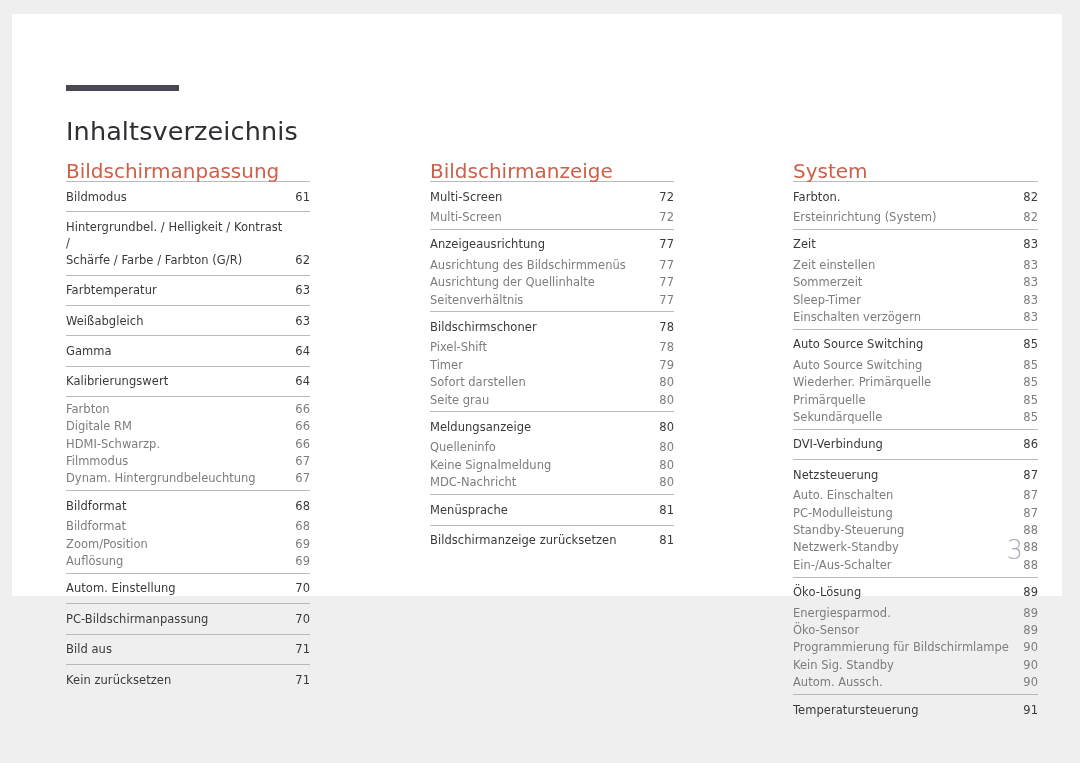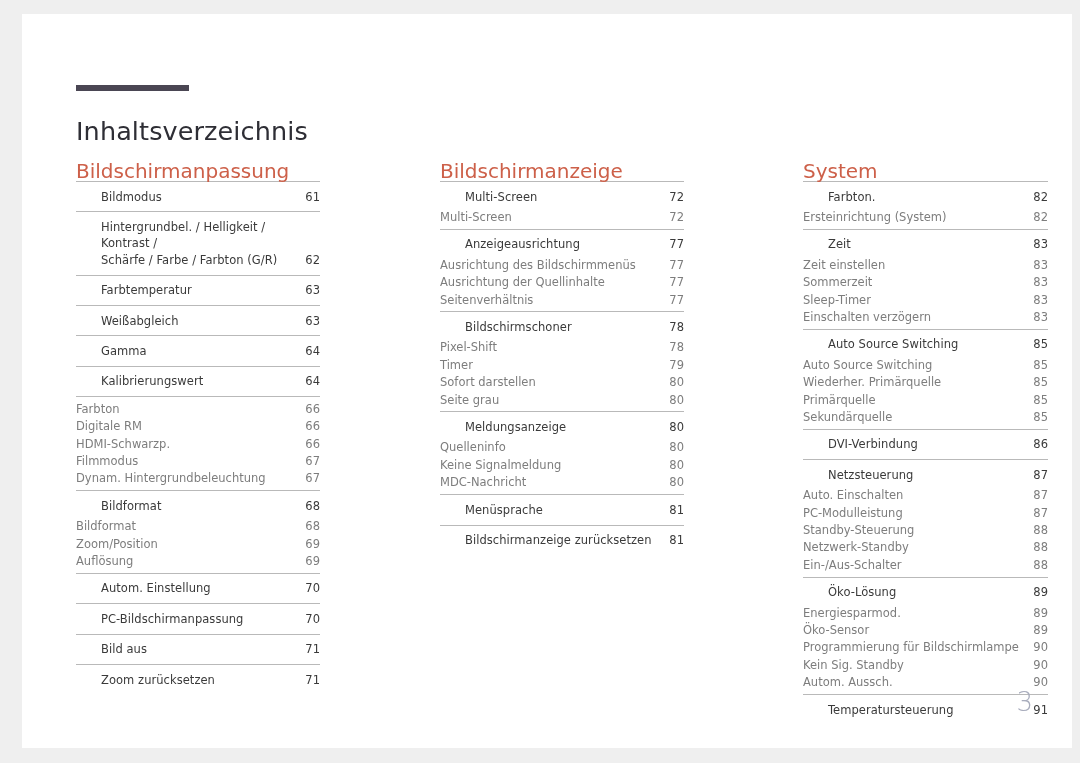--- a/index.html
+++ b/index.html
@@ -8,24 +8,24 @@
     background: #efefef;
   }
   body {
     width: 1080px;
     height: 763px;
     overflow: hidden;
     font-family: "DejaVu Sans", "Liberation Sans", sans-serif;
   }
   #page {
     position: absolute;
-    left: 22px;
+    left: 12px;
     top: 14px;
     width: 1050px;
-    height: 734px;
+    height: 582px;
     background: #ffffff;
   }
 
   
   #title-rule {
     position: absolute;
     left: 54px;
     top: 71px;
     width: 113px;
     height: 6px;
@@ -87,21 +87,21 @@
     text-align: right;
     white-space: nowrap;
   }
 
   .entry.lvl1 {
     font-size: 11.5px;
     color: #3a3a3a;
     padding-top: 3.5px;
     padding-bottom: 3.5px;
   }
-  .entry.lvl1 .lbl { letter-spacing: 0.05px; margin-left: 25px; }
+  .entry.lvl1 .lbl { letter-spacing: 0.05px; }
 
   .entry.lvl2 {
     font-size: 11.5px;
     color: #7d7d7d;
     padding-top: 0.5px;
     padding-bottom: 0.5px;
   }
 
   .entry .lbl .l2 { display: block; }
 
@@ -216,21 +216,21 @@
         </div>
       </div>
       <div class="group">
         <div class="entry lvl1">
           <span class="lbl">Bild aus</span>
           <span class="pg">71</span>
         </div>
       </div>
       <div class="group">
         <div class="entry lvl1">
-          <span class="lbl">Zoom zurücksetzen</span>
+          <span class="lbl">Kein zurücksetzen</span>
           <span class="pg">71</span>
         </div>
       </div>
     </div>
   <div class="toc-column" id="col-1">
       <div class="col-heading">Bildschirmanzeige</div>
       <div class="group">
         <div class="entry lvl1">
           <span class="lbl">Multi-Screen</span>
           <span class="pg">72</span>

